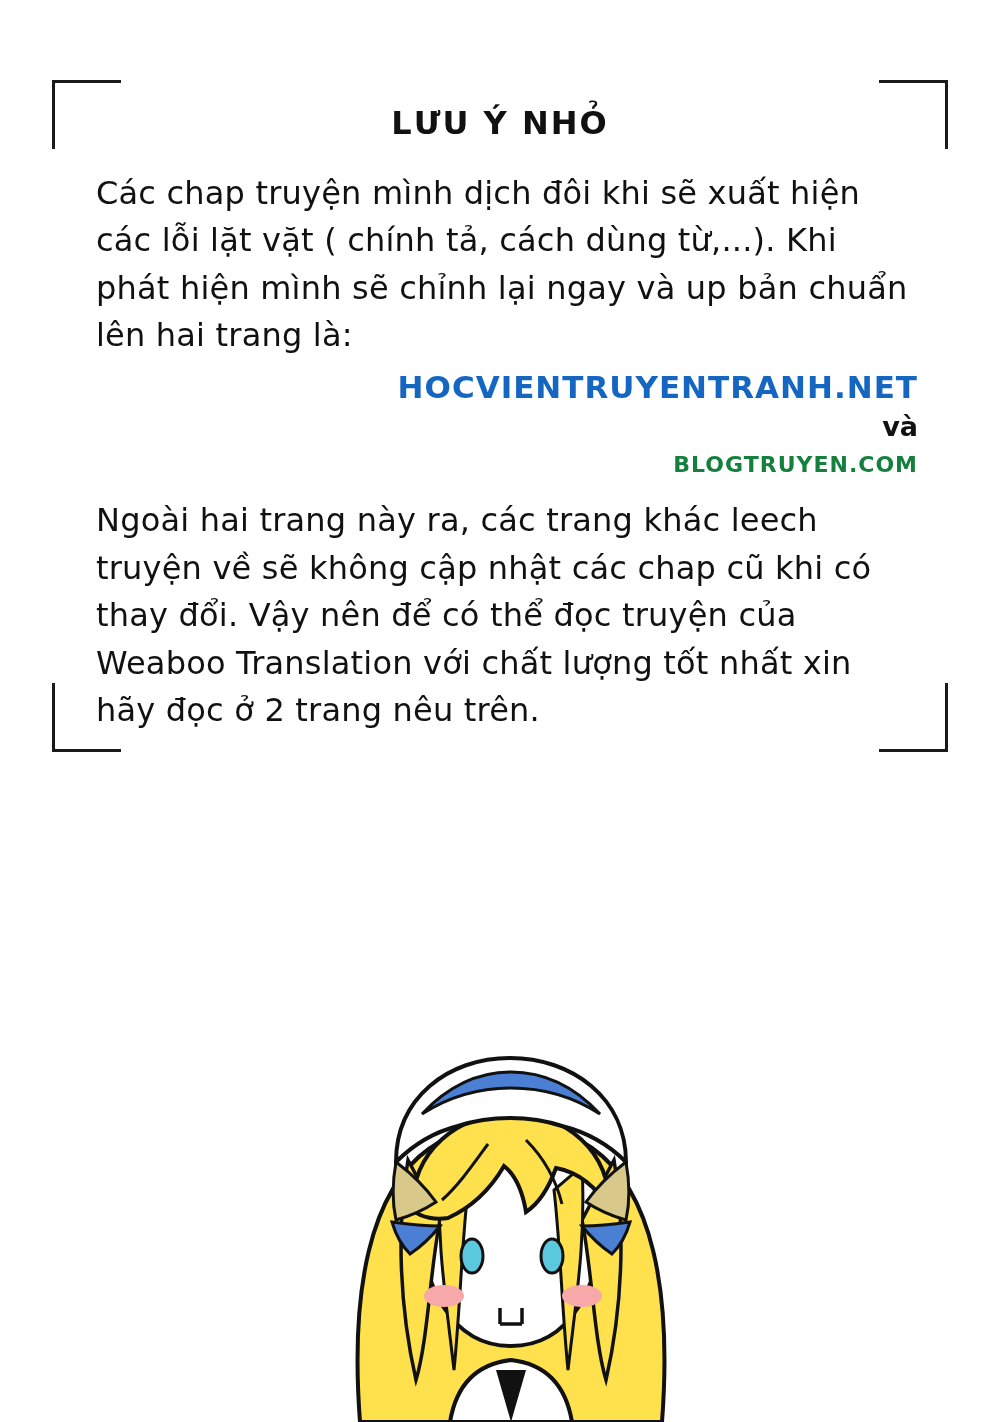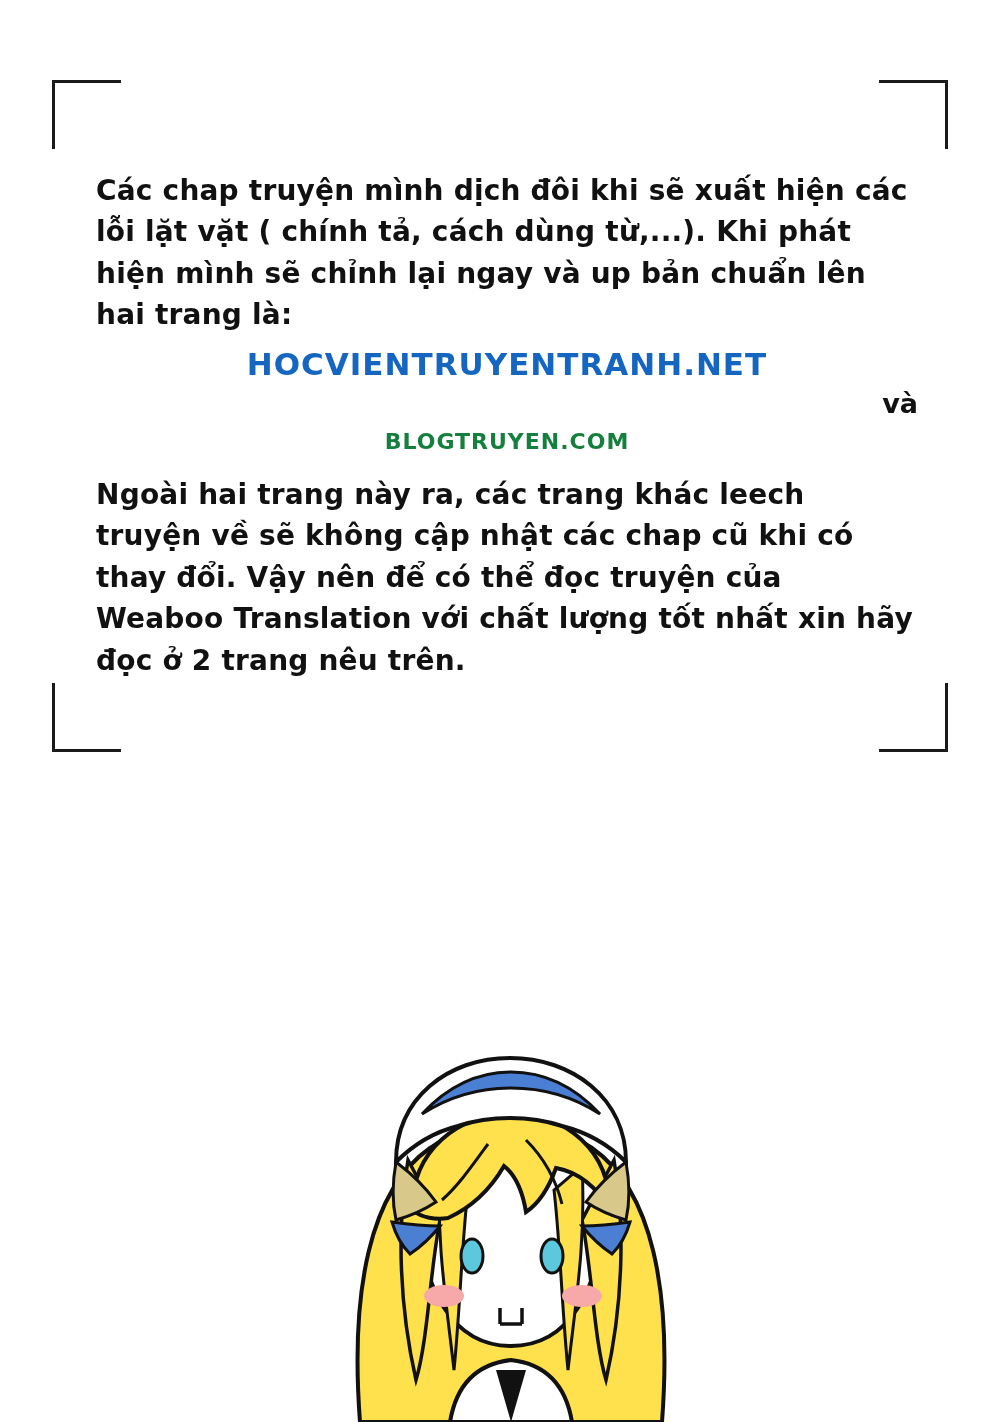--- a/index.html
+++ b/index.html
@@ -48,29 +48,29 @@
   }
 
   .notice-body {
     position: absolute;
     left: 44px;
     right: 30px;
     top: 90px;
   }
 
   .para {
-    font-size: 28px;
+    font-size: 32px;
     line-height: 1.48;
     color: #111111;
-    font-weight: bold;
+    font-weight: normal;
     letter-spacing: 0.2px;
   }
 
   .link-line {
-    text-align: center;
+    text-align: right;
     font-weight: bold;
     letter-spacing: 1px;
     margin: 10px 0 2px 0;
   }
   .link-blue {
     font-size: 31px;
     color: #1566c0;
   }
   .conj {
     font-size: 27px;
@@ -100,20 +100,21 @@
 </head>
 <body>
 
 <div class="notice-panel">
 
   <div class="corner tl"></div>
   <div class="corner tr"></div>
   <div class="corner bl"></div>
   <div class="corner br"></div>
 
+  <div class="notice-title">LƯU Ý NHỎ</div>
 
   <div class="notice-body">
 
     <div class="para">Các chap truyện mình dịch đôi khi sẽ xuất hiện các lỗi lặt vặt ( chính tả, cách dùng từ,...). Khi phát hiện mình sẽ chỉnh lại ngay và up bản chuẩn lên hai trang là:</div>
 
     <div class="link-line link-blue">HOCVIENTRUYENTRANH.NET</div>
 
     <div class="conj">và</div>
 
     <div class="link-line link-red">BLOGTRUYEN.COM</div>

